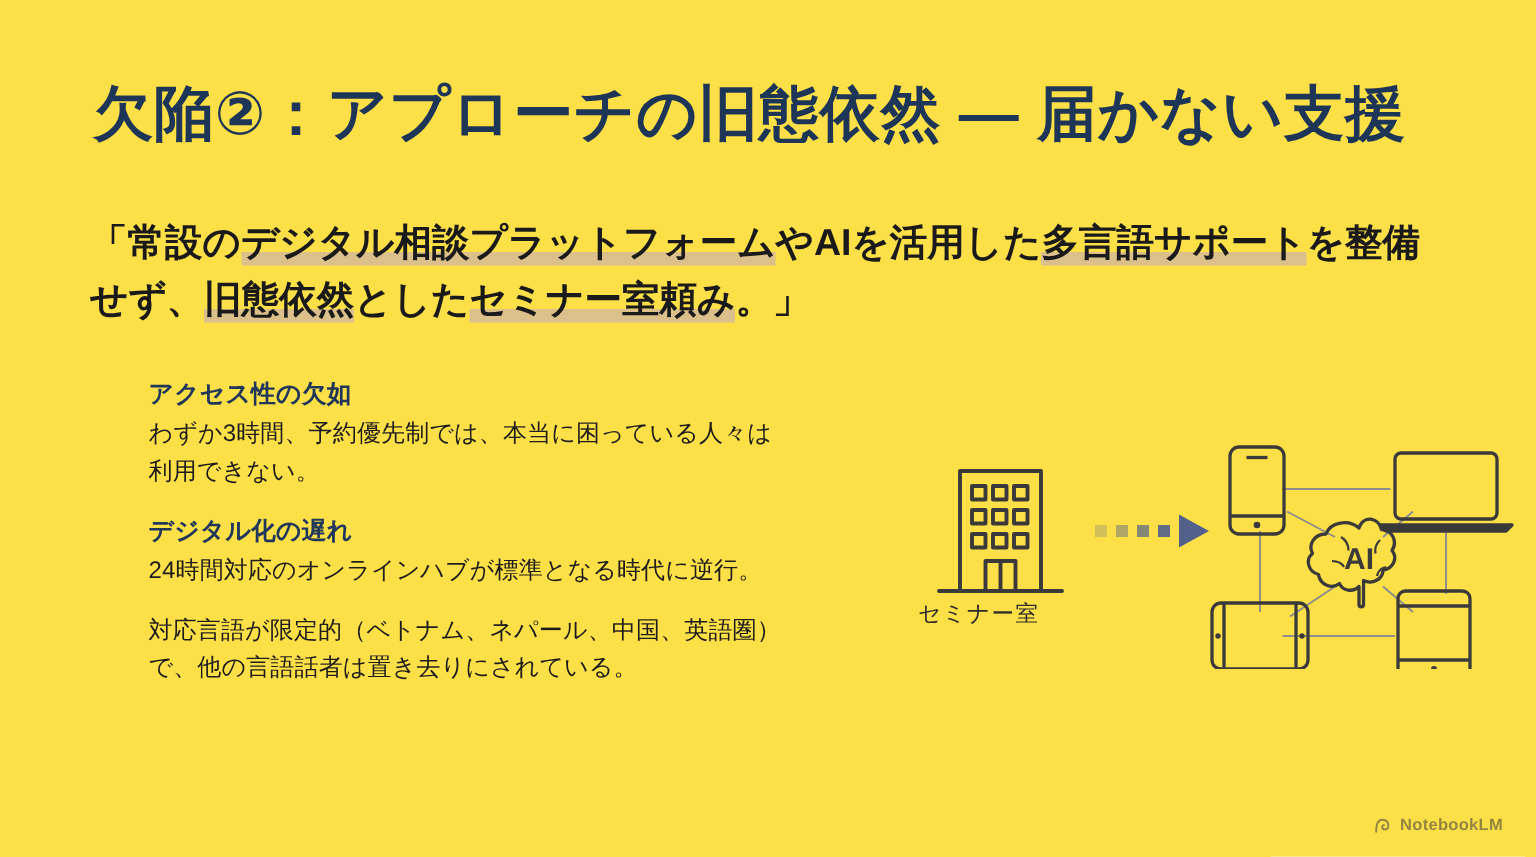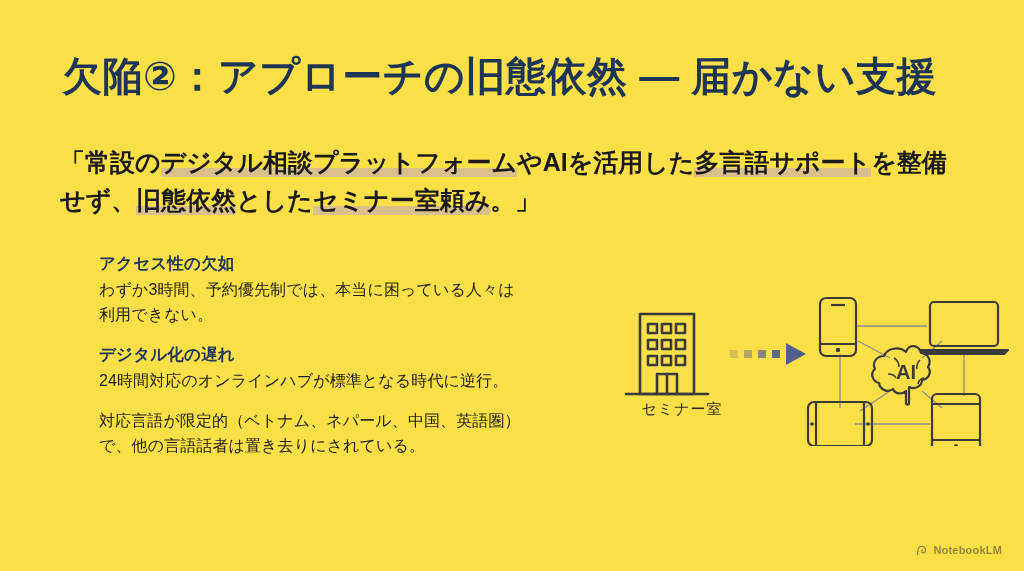--- a/index.html
+++ b/index.html
@@ -89,21 +89,21 @@
     top: 296px;
     width: 400px;
     height: 150px;
   }
   .illus svg { display: block; }
   .illus-caption {
     position: absolute;
     left: 612px;
     top: 400px;
     width: 140px;
-    text-align: center;
+    text-align: left;
     font-size: 15px;
     font-weight: 400;
     color: #2b2b2b;
     letter-spacing: 1px;
   }
 
   
   .watermark {
     position: absolute;
     right: 22px;

